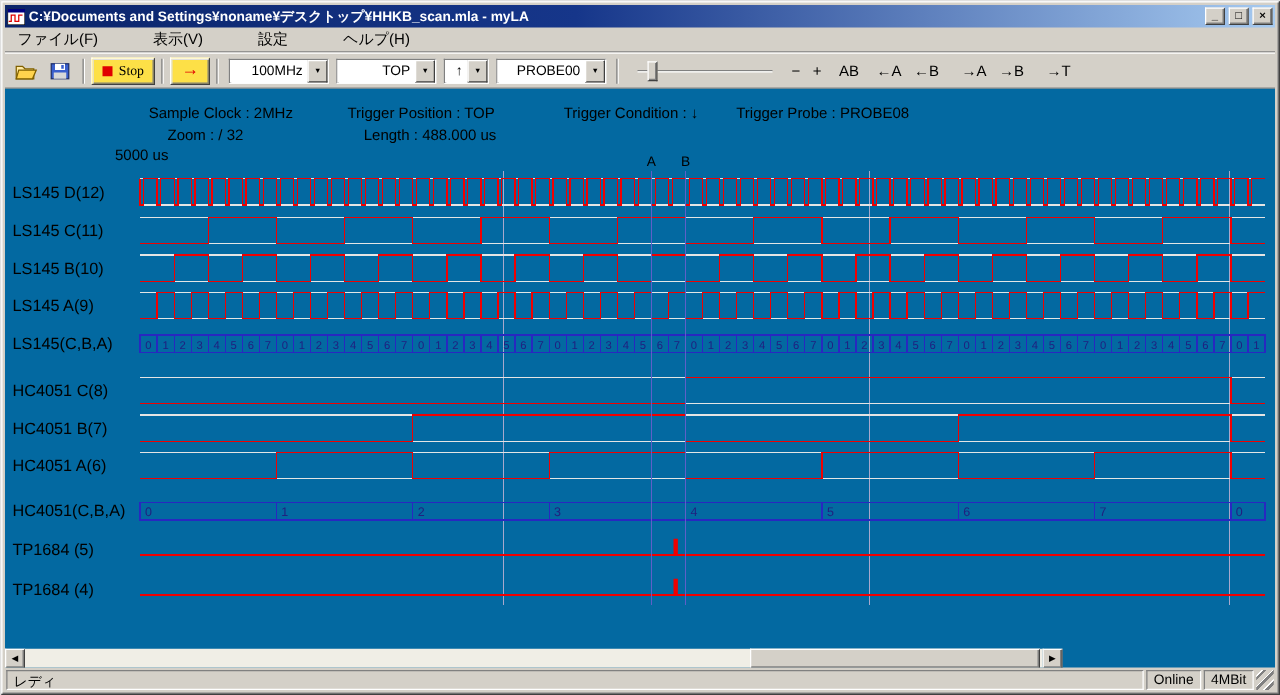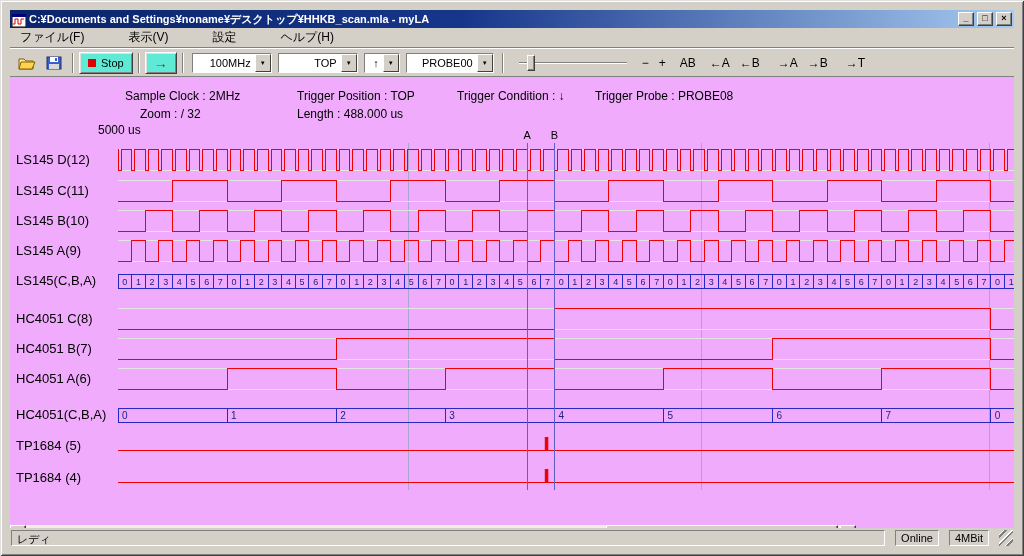--- a/index.html
+++ b/index.html
@@ -1,19 +1,19 @@
 <!DOCTYPE html>
 <html><head>
 <meta charset="utf-8">
 <style>
   * { box-sizing: border-box; }
   html,body { margin:0; padding:0; background:#000; }
   .window {
     width:1024px; height:556px; position:relative;
-    background:#d4d0c8; padding:10px;
+    background:#d4d0c8; padding:4px;
     box-shadow: inset 1px 1px 0 #dfdfdf, inset -1px -1px 0 #404040,
                 inset 2px 2px 0 #fff,    inset -2px -2px 0 #808080;
     font-family:"Liberation Sans", sans-serif;
     display:flex; flex-direction:column;
   }
   .titlebar {
     height:18px; flex:0 0 18px;
     background:linear-gradient(90deg,#0a246a 0%,#16368a 45%,#a6caf0 100%);
     display:flex; align-items:center; gap:3px; padding:0 2px;
   }
@@ -25,42 +25,42 @@
     box-shadow: inset -1px -1px 0 #808080;
     font-size:9px; line-height:11px; text-align:center; font-weight:bold; color:#000;
   }
   .menubar { height:20px; flex:0 0 20px; display:flex; align-items:center; padding:0 2px; font-size:12px; border-bottom:1px solid #808080;gap:28px; }
   .menu-item { padding:2px 8px; white-space:nowrap; }
   .toolbar { height:29px; flex:0 0 29px; display:flex; align-items:center; padding:0 3px; border-top:1px solid #fff; border-bottom:1px solid #808080; }
   .tool-btn { height:22px; display:flex; align-items:center; justify-content:center; padding:0 4px; background:transparent; border:1px solid transparent; }
   .sep { width:2px; height:20px; border-left:1px solid #808080; border-right:1px solid #fff; margin:0 5px; }
   .push-btn {
     display:flex; align-items:center; gap:5px; height:22px; padding:0 8px;
-    background:#5eead4; border:1px solid; border-color:#fff #404040 #404040 #fff;
+    background:#fde047; border:1px solid; border-color:#fff #404040 #404040 #fff;
     box-shadow: inset 1px 1px 0 #dfdfdf, inset -1px -1px 0 #808080;
-    font-size:11px; font-family:Liberation Sans, sans-serif;
+    font-size:11px; font-family:Liberation Serif, serif;
   }
   .stop-square { width:8px; height:8px; background:#e00000; display:inline-block; }
   .run-arrow { color:#e00000; font-weight:bold; font-size:14px; line-height:14px; }
   .combo { display:flex; height:20px; margin:0 3px; background:#fff; border:1px solid; border-color:#808080 #fff #fff #808080; box-shadow: inset 1px 1px 0 #404040; text-align: right; }
   .combo .value { flex:1; font-size:11px; padding:3px 4px 0 4px; background:#fff; white-space:nowrap; overflow:hidden; }
   .combo .arrow-btn { width:16px; background:#d4d0c8; border:1px solid; border-color:#fff #404040 #404040 #fff; font-size:6px; display:flex; align-items:center; justify-content:center; }
   .slider { position:relative; width:112px; height:20px; margin:0 8px; }
   .slider-track { position:absolute; top:9px; left:2px; right:2px; height:2px; border-top:1px solid #808080; border-bottom:1px solid #fff; }
   .slider-thumb { position:absolute; left:10px; top:2px; width:8px; height:16px; background:#d4d0c8; border:1px solid; border-color:#fff #404040 #404040 #fff; box-shadow: inset -1px -1px 0 #808080; }
   .flat-btn { background:none; border:none; font-size:12px; padding:2px 5px; font-family:inherit; white-space:nowrap; }
   .gap6 { margin-left:4px; } .gap8 { margin-left:8px; }
-  .content { position:relative; background:#f0abfc; flex:1; overflow:hidden; }
+  .content { position:relative; background:#0369a1; flex:1; overflow:hidden; }
   .info-text { position:absolute; font-size:12px; white-space:nowrap; color:#000; }
   #waveform-svg { position:absolute; left:0; top:41px; }
   .hscroll { position:absolute; left:0; top:448px; width:846px; height:16px; display:flex; }
   .scroll-btn { flex:0 0 16px; height:16px; background:#d4d0c8; border:1px solid; border-color:#fff #404040 #404040 #fff; box-shadow: inset -1px -1px 0 #808080; font-size:7px; display:flex; align-items:center; justify-content:center; }
   .scroll-track { flex:1; position:relative; background:#f0eee6; }
   .scroll-thumb { position:absolute; left:580px; top:0; width:232px; height:16px; background:#d4d0c8; border:1px solid; border-color:#fff #404040 #404040 #fff; box-shadow: inset -1px -1px 0 #808080; }
-  .statusbar { height:18px; flex:0 0 18px; display:flex; gap:10px; padding:2px 1px 0 1px; align-items:stretch; }
+  .statusbar { height:18px; flex:0 0 18px; display:flex; gap:2px; padding:2px 1px 0 1px; align-items:stretch; }
   .status-panel { border:1px solid; border-color:#808080 #fff #fff #808080; font-size:11px; padding:1px 5px; white-space:nowrap; }
   .status-main { flex:1; }
   .size-grip { width:14px; background:
     repeating-linear-gradient(135deg, transparent 0 3px, #fff 3px 4px, #808080 4px 6px);
   }
 </style>
 </head>
 <body>
 
 <div class="window">
@@ -138,21 +138,21 @@
     <button class="flat-btn gap6">←A</button>
     <button class="flat-btn">←B</button>
     <button class="flat-btn gap8">→A</button>
     <button class="flat-btn">→B</button>
     <button class="flat-btn gap8">→T</button>
   </div>
 
   <div class="content">
     <div>
       <span class="info-text" style="left:115px; top:12px">Sample Clock : 2MHz</span>
-      <span class="info-text" style="left:287px; top:12px">Trigger Position : TOP</span>
+      <span class="info-text" style="left:274px; top:12px">Trigger Position : TOP</span>
       <span class="info-text" style="left:447px; top:12px">Trigger Condition : ↓</span>
       <span class="info-text" style="left:585px; top:12px">Trigger Probe : PROBE08</span>
       <span class="info-text" style="left:130px; top:30px">Zoom : /  32</span>
       <span class="info-text" style="left:287px; top:30px">Length : 488.000 us</span>
     </div>
 
     <svg id="waveform-svg" width="1024" height="400">
         <text x="88" y="16" fill="#000" font-size="12px">5000 us</text>
         <line x1="398.5" y1="25" x2="398.5" y2="372" stroke="#a8a8cc" shape-rendering="crispEdges"></line>
         <line x1="691.6" y1="25" x2="691.6" y2="372" stroke="#a8a8cc" shape-rendering="crispEdges"></line>

